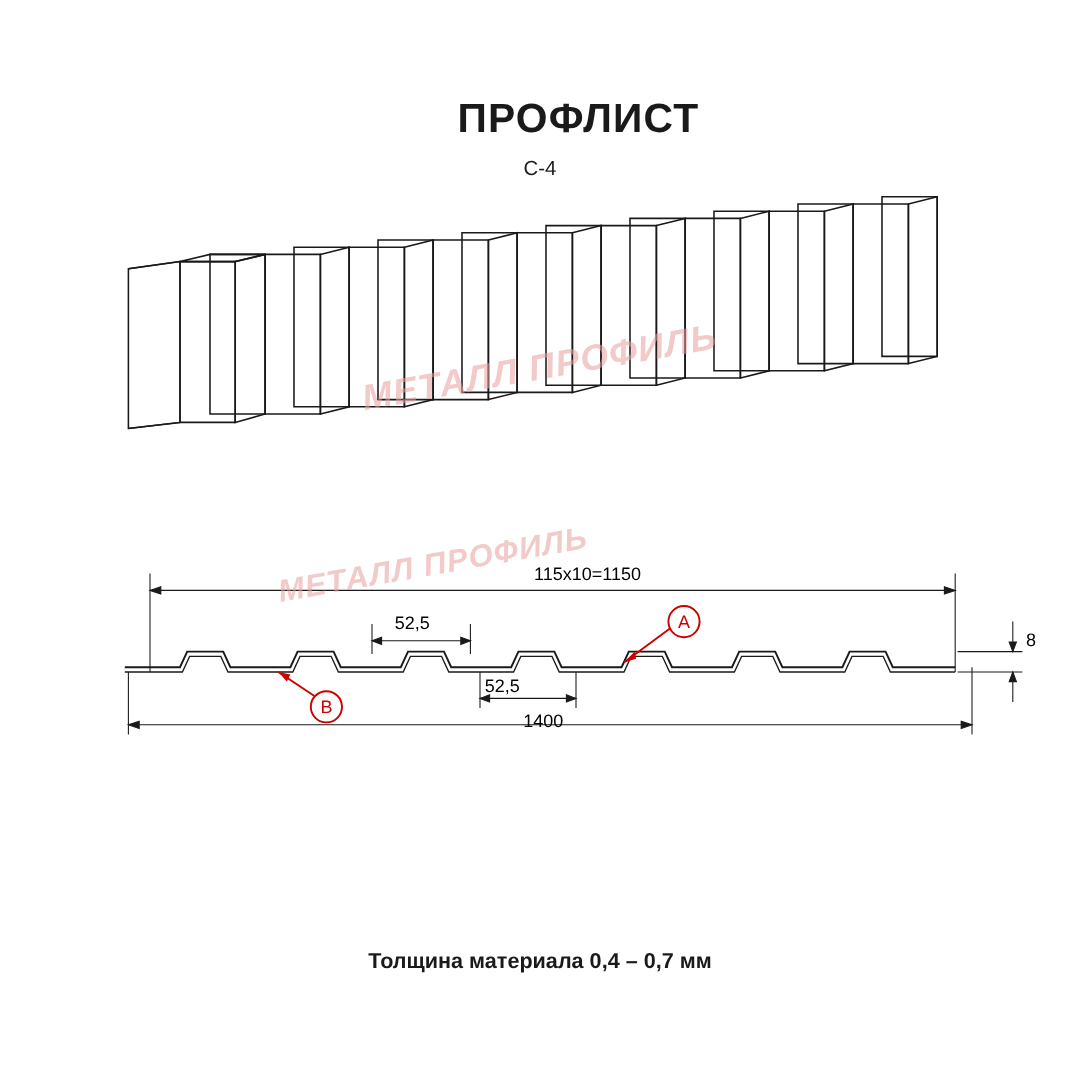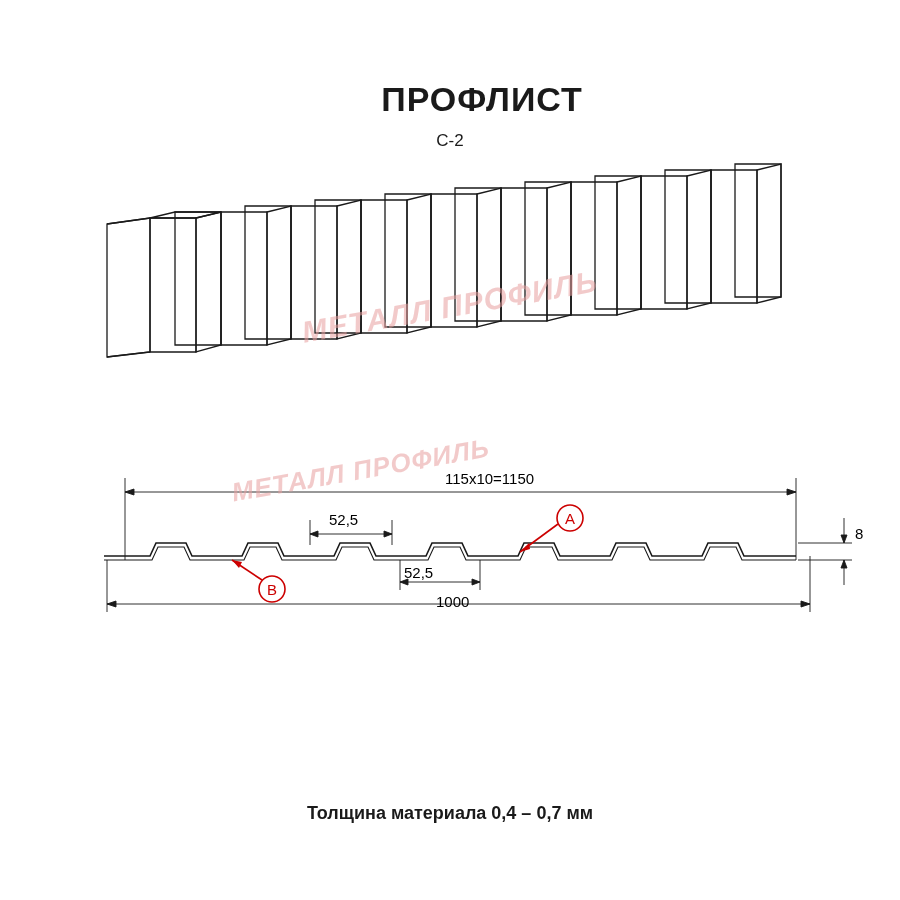--- a/index.html
+++ b/index.html
@@ -43,21 +43,20 @@
   }
   .footer-note {
     position: absolute;
     top: 791px;
     left: 0;
     width: 900px;
     text-align: center;
     font-size: 18px;
     font-weight: bold;
     color: #1a1a1a;
-    margin-top: 12px;
   }
   .svg-layer {
     position: absolute;
     top: 0;
     left: 0;
   }
   .wm {
     position: absolute;
     color: #e8a0a0;
     opacity: 0.55;
@@ -80,21 +79,21 @@
     color: #cc0000;
     font-size: 15px;
   }
 </style>
 </head>
 <body>
 
 <div class="page">
 
   <div class="title">ПРОФЛИСТ</div>
-  <div class="subtitle">С-2</div>
+  <div class="subtitle">С-4</div>
 
   <svg class="svg-layer" width="900" height="900" viewBox="0 0 900 900">
 
     <g fill="none" stroke="#1a1a1a" stroke-width="1.3">
 
       <path d="M150,218 L196,218 L221,212 L175,212 Z"></path>
       <path d="M150,218 L150,352 L107,357 L107,224 Z" stroke="none"></path>
       <path d="M107,224 L150,218 L150,352 L107,357 Z"></path>
       <path d="M175,212 L221,212 L221,345 L175,345 Z"></path>
       <path d="M150,218 L196,218 L196,352 L150,352 Z"></path>
@@ -205,21 +204,21 @@
       <polygon points="232,560 242,562 239,568" fill="#cc0000" stroke="none"></polygon>
     </g>
   </svg>
 
   <div class="lbl" style="left:413px; top:470px;margin-left:32px;">115х10=1150</div>
 
   <div class="lbl" style="left:329px; top:511px;">52,5</div>
 
   <div class="lbl" style="left:404px; top:564px;">52,5</div>
 
-  <div class="lbl" style="left:436px; top:593px;">1000</div>
+  <div class="lbl" style="left:436px; top:593px;">1400</div>
 
   <div class="lbl" style="left:855px; top:525px;">8</div>
 
   <div class="lbl lbl-red" style="left:565px; top:510px;">A</div>
 
   <div class="lbl lbl-red" style="left:267px; top:581px;">B</div>
 
   <div class="wm wm1">МЕТАЛЛ ПРОФИЛЬ</div>
   <div class="wm wm2">МЕТАЛЛ ПРОФИЛЬ</div>
 

